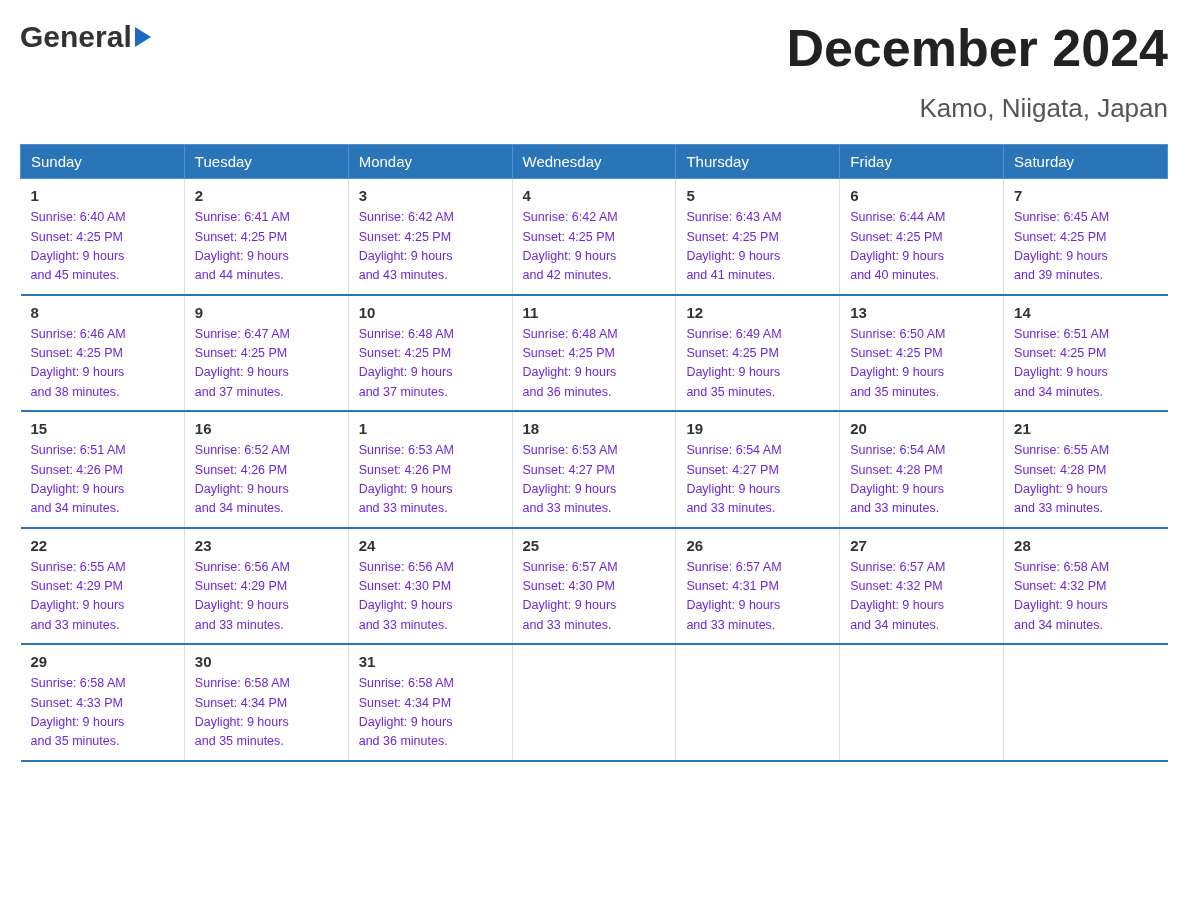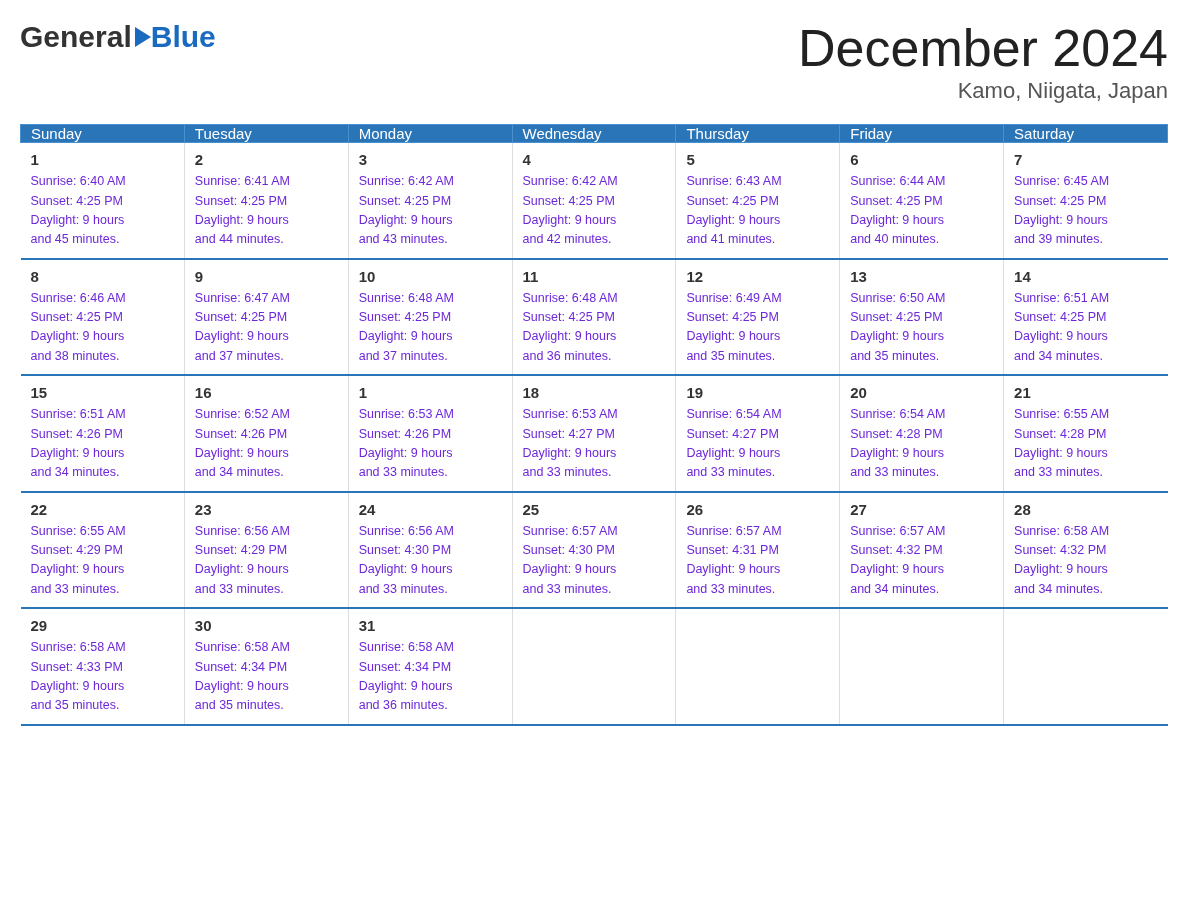--- a/index.html
+++ b/index.html
@@ -14,42 +14,42 @@
       display: flex;
       justify-content: space-between;
       align-items: flex-start;
       margin-bottom: 20px;
     }
     .title-block {
       text-align: right;
     }
     .calendar-title {
       font-size: 52px;
-      font-weight: normal;
+      font-weight: bold;
       color: #222;
       line-height: 1.1;
     }
     .calendar-subtitle {
-      font-size: 22px;
+      font-size: 26px;
       color: #555;
-      margin-top: 1px;
+      margin-top: 16px;
     }
     table {
       width: 100%;
       border-collapse: collapse;
       table-layout: fixed;
     }
     thead tr {
       background-color: #2a74b8;
     }
     thead th {
       color: #fff;
       font-size: 15px;
       font-weight: normal;
-      padding: 0 10px;
+      padding: 8px 10px;
       text-align: left;
       border: 1px solid #4a90cc;
     }
     tbody tr {
       border-bottom: 2px solid #2a74b8;
     }
     tbody td {
       vertical-align: top;
       padding: 8px 10px;
       font-size: 13px;
@@ -109,21 +109,20 @@
   </style>
 </head>
 <body>
 
 <div class="header">
   <div class="logo-container">
     <div class="logo-top">
       <span class="logo-word">General</span>
       <span class="triangle-right"></span>
     </div>
-    <div class="logo-word-blue">Blue</div>
   </div>
   <div class="title-block">
     <div class="calendar-title">December 2024</div>
     <div class="calendar-subtitle">Kamo, Niigata, Japan</div>
   </div>
 </div>
 
 <table>
   <thead>
     <tr>

